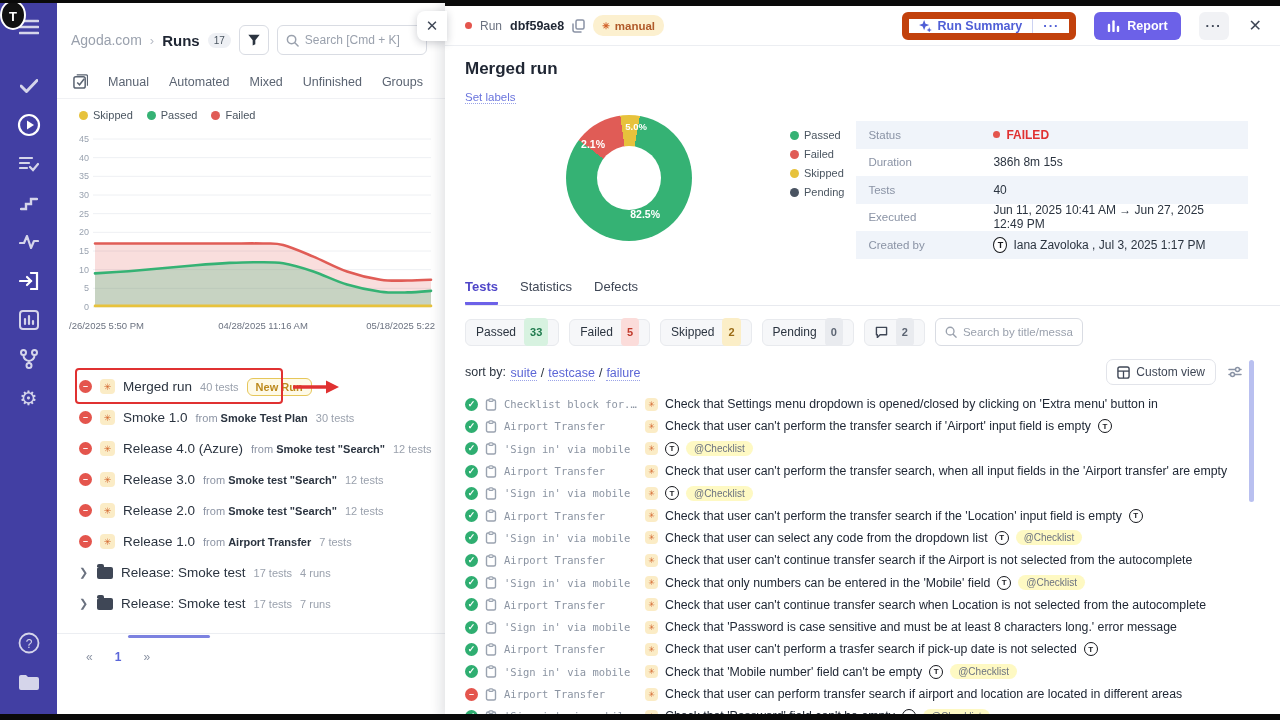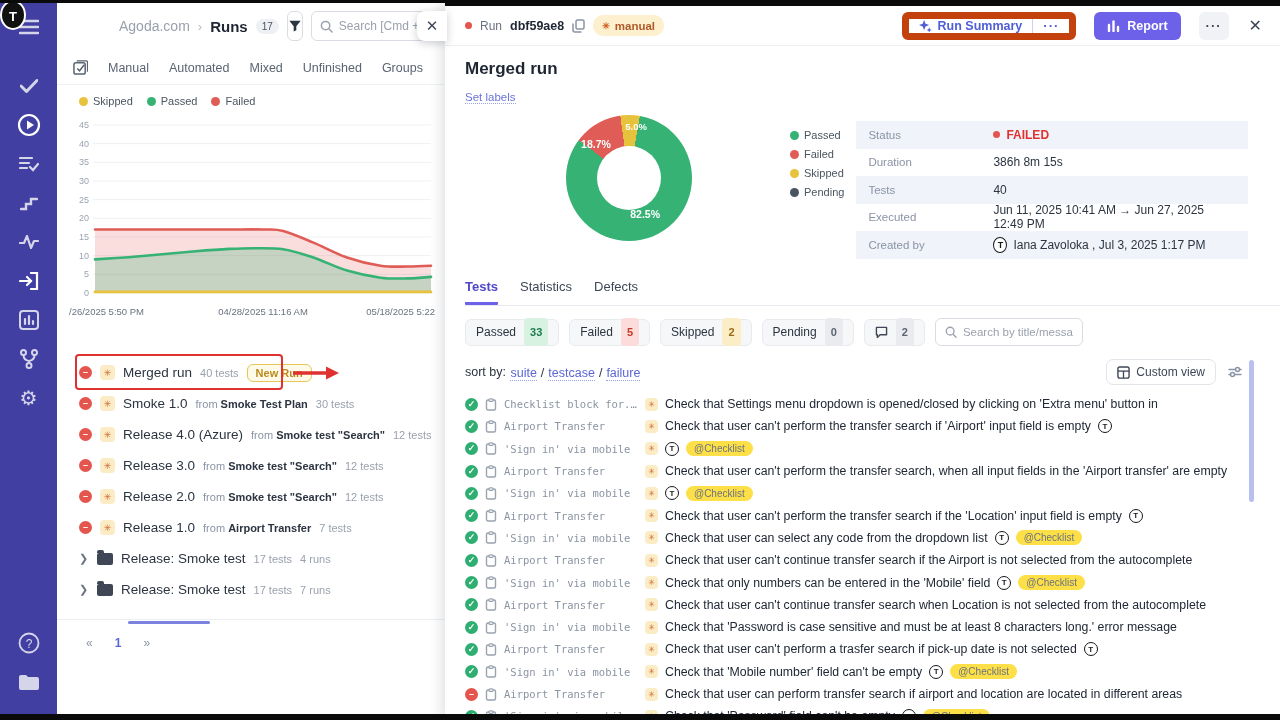--- a/index.html
+++ b/index.html
@@ -12,21 +12,21 @@
   .nav { position:absolute; left:0; top:0; width:57px; height:720px; background:#423fa3; display:flex; flex-direction:column; align-items:center; padding:14px 0 12px; z-index:5; }
   .nav .ic { width:26px; height:26px; display:flex; align-items:center; justify-content:center; margin-bottom:13px; opacity:.78; cursor:pointer; color:#fff; }
   .nav .ic svg { display:block; }
   .nav .ic.active { opacity:1; }
   .nav .spacer { flex:1; }
   .nav .gear { font-size:20px; color:#fff; line-height:1; }
   .nav .avatar-t { width:26px; height:26px; border-radius:50%; background:#111; border:2px solid #fff; color:#fff; font-weight:bold; font-size:13px; display:flex; align-items:center; justify-content:center; }
 
   
   .panel { position:absolute; left:57px; top:0; width:388px; height:720px; background:#fff; z-index:4; }
-  .p-head { display:flex; align-items:center; gap:8px; padding:11px 10px 9px 14px;margin-left:48px; }
+  .p-head { display:flex; align-items:center; gap:8px; padding:25px 10px 9px 14px; }
   .crumb-proj { color:#9aa1ad; font-size:14px; }
   .crumb-sep { color:#b7bcc6; font-size:13px; }
   .crumb-page { color:#1f2633; font-size:15px; font-weight:bold; }
   .count-pill { background:#eef0f4; color:#4a5560; font-size:10px; border-radius:8px; padding:2px 6px; }
   .sq-btn { width:30px; height:30px; border:1px solid #d9dce3; border-radius:6px; background:#fff; display:flex; align-items:center; justify-content:center; cursor:pointer; }
   .search-sm { display:flex; align-items:center; gap:6px; border:1px solid #d9dce3; border-radius:6px; height:30px; padding:0 8px; flex:0 0 150px; }
   .search-sm input { border:none; outline:none; width:112px; font-size:12px; color:#333; font-family:"Liberation Sans",sans-serif; }
   .search-sm input::placeholder { color:#9aa1ad; }
   .p-tabs { display:flex; align-items:center; gap:20px; padding:10px 14px 9px 16px; border-bottom:1px solid #f0f1f4; }
   .p-tabs .t { color:#5b6472; font-size:12.5px; cursor:pointer; }
@@ -114,21 +114,21 @@
   .sort-row .grow { flex:1; }
   .btn-view { display:flex; align-items:center; gap:6px; border:1px solid #e2e4ea; background:#fff; border-radius:7px; height:26px; padding:0 10px; font-size:12px; color:#3f4756; cursor:pointer; font-family:"Liberation Sans",sans-serif; }
   .sliders-ic { margin-left:12px; color:#8a93a5; cursor:pointer; display:flex; }
   .tests { margin-top:8px; }
   .test-row { display:flex; align-items:center; gap:7px; height:22.3px; white-space:nowrap; overflow:hidden; padding-right:140px; cursor:pointer; }
   .test-row .st-ic { width:13px; height:13px; line-height:13px; }
   .clip-ic { color:#9aa3b0; flex:0 0 12px; }
   .suite { font-family:"DejaVu Sans Mono", monospace; font-size:10.5px; color:#8b94a2; width:134px; flex:0 0 134px; overflow:hidden; text-overflow:ellipsis; }
   .test-row .man { width:13px; height:13px; flex:0 0 13px; font-size:8px; }
   .ttl { font-size:12.3px; color:#212936; flex:0 0 auto; }
-  .tag { background:#fde047; color:#6b7280; font-size:10px; border-radius:8px; padding:2px 8px; flex:0 0 auto; }
+  .tag { background:#fef9c3; color:#6b7280; font-size:10px; border-radius:8px; padding:2px 8px; flex:0 0 auto; }
   .vscroll { position:absolute; right:26px; top:354px; width:5px; height:142px; background:#b9c0f0; border-radius:3px; }
   text { font-family:"Liberation Sans",sans-serif; }
 </style>
 </head>
 <body>
 
 <div class="topbar"></div>
 
 <div class="nav">
   <span class="ic">
@@ -403,21 +403,21 @@
     <span class="btn-more">···</span>
     <span class="x-head">✕</span>
   </div>
   <div class="dr-body">
     <div class="dr-title">Merged run</div>
     <span class="set-labels">Set labels</span>
     <div class="overview">
       <div class="donut-col">
         <div class="donut" id="donut" style="background: conic-gradient(from 10deg, rgb(53, 178, 116) 0deg, rgb(53, 178, 116) 297deg, rgb(224, 92, 86) 297deg, rgb(224, 92, 86) 342deg, rgb(231, 194, 60) 342deg, rgb(231, 194, 60) 360deg);"></div>
         <span class="dlab p">82.5%</span>
-        <span class="dlab f">18.7%</span>
+        <span class="dlab f">2.1%</span>
         <span class="dlab s">5.0%</span>
       </div>
       <div class="dlegend" id="donutLegend">
           <div class="li"><span class="dot" style="background:#35b274"></span>Passed</div>
           <div class="li"><span class="dot" style="background:#e05c56"></span>Failed</div>
           <div class="li"><span class="dot" style="background:#e7c23c"></span>Skipped</div>
           <div class="li"><span class="dot" style="background:#4a5462"></span>Pending</div>
         </div>
       <div class="info-table" id="infoTable">
           <div class="info-row">

